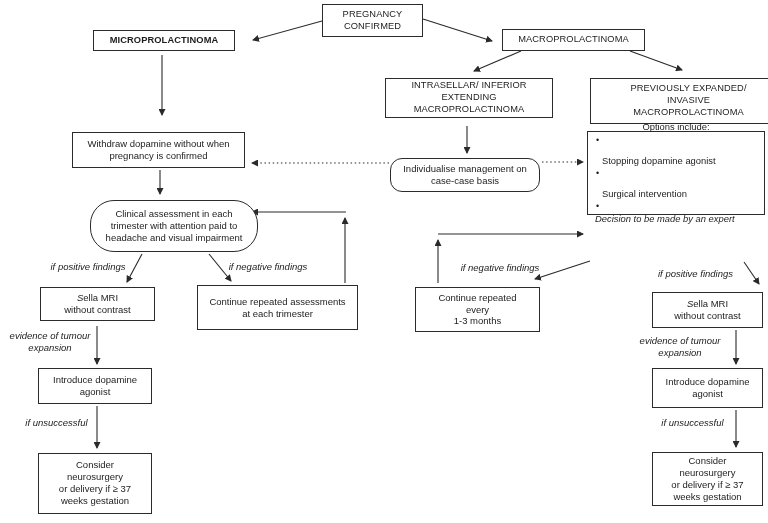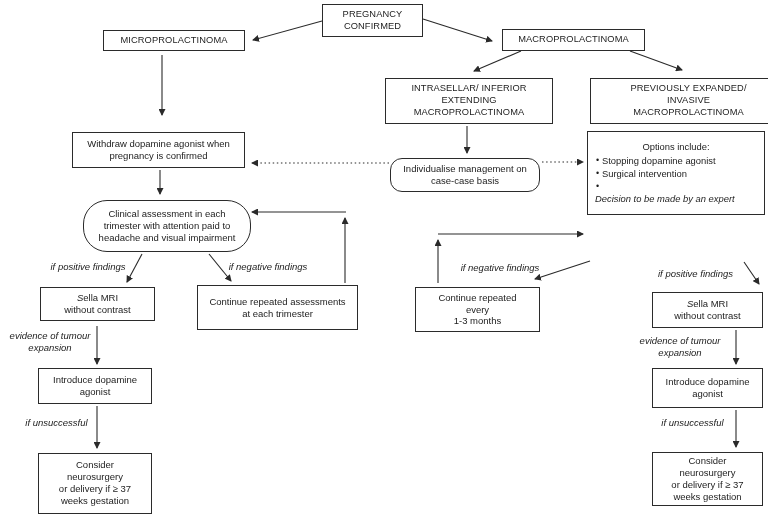--- a/index.html
+++ b/index.html
@@ -17,21 +17,21 @@
   .sella{white-space:pre-line;display:block;}
   .sella::first-letter{font-style:italic;}
   .lbl{
     position:absolute;font-size:9.5px;font-style:italic;text-align:center;
     white-space:pre-line;line-height:1.25;
   }
   .options-inner{width:100%;display:flex;flex-direction:column;gap:1px;font-size:9.4px;text-align:left;}
   .options-title{text-align:center;margin-bottom:1px;}
   .bullet-row{display:flex;align-items:flex-start;}
   .bullet-marker{width:9px;flex:0 0 9px;text-align:center;font-size:9px;line-height:1.26;}
-  .bullet-text{white-space:pre-line;line-height:1.26;}
+  .bullet-text{white-space:pre-line;line-height:1.26;margin-top:20px;}
   .options-foot{font-style:italic;padding-left:2px;line-height:1.26;}
   svg{position:absolute;left:0;top:0;}
 </style>
 </head>
 <body>
 
 <div id="canvas">
 
   <svg width="768" height="523" viewBox="0 0 768 523">
     <defs>
@@ -59,29 +59,29 @@
       <line x1="744" y1="262" x2="759" y2="284" marker-end="url(#ah)"></line>
       <line x1="438" y1="283" x2="438" y2="240" marker-end="url(#ah)"></line>
       <line x1="438" y1="234" x2="583" y2="234" marker-end="url(#ah)"></line>
       <line x1="736" y1="330" x2="736" y2="364" marker-end="url(#ah)"></line>
       <line x1="736" y1="410" x2="736" y2="447" marker-end="url(#ah)"></line>
     </g>
   </svg>
 
   <div class="node caps" style="left:322px;top:4px;width:101px;height:33px;">PREGNANCY
 CONFIRMED</div>
-  <div class="node caps" style="left:103px;top:30px;width:142px;height:21px;">MICROPROLACTINOMA</div>
+  <div class="node caps" style="left:93px;top:30px;width:142px;height:21px;font-weight:bold;">MICROPROLACTINOMA</div>
   <div class="node caps" style="left:502px;top:29px;width:143px;height:22px;">MACROPROLACTINOMA</div>
-  <div class="node caps" style="left:385px;top:78px;width:168px;height:46px;">INTRASELLAR/ INFERIOR
+  <div class="node caps" style="left:385px;top:78px;width:168px;height:40px;">INTRASELLAR/ INFERIOR
 EXTENDING
 MACROPROLACTINOMA</div>
   <div class="node caps" style="left:590px;top:78px;width:197px;height:46px;">PREVIOUSLY EXPANDED/
 INVASIVE
 MACROPROLACTINOMA</div>
-  <div class="node" style="left:72px;top:132px;width:173px;height:36px;">Withdraw dopamine agonist when
+  <div class="node" style="left:72px;top:132px;width:173px;height:36px;">Withdraw dopamine without when
 pregnancy is confirmed</div>
   <div class="node" style="left:390px;top:158px;width:150px;height:34px;border-radius:12px;">Individualise management on
 case-case basis</div>
 
   <div class="node" style="left:587px;top:131px;width:178px;height:84px;padding:3px 5px;">
     <div class="options-inner">
       <div class="options-title">Options include:</div>
       <div class="bullet-row">
         <span class="bullet-marker">•</span>
         <span class="bullet-text">Stopping dopamine agonist</span>
@@ -90,21 +90,21 @@
         <span class="bullet-marker">•</span>
         <span class="bullet-text">Surgical intervention</span>
       </div>
       <div class="bullet-row">
         <span class="bullet-marker">•</span>
       </div>
       <div class="options-foot">Decision to be made by an expert</div>
     </div>
   </div>
 
-  <div class="node" style="left:83px;top:200px;width:168px;height:52px;border-radius:24px;">Clinical assessment in each
+  <div class="node" style="left:90px;top:200px;width:168px;height:52px;border-radius:24px;">Clinical assessment in each
 trimester with attention paid to
 headache and visual impairment</div>
 
   <div class="node" style="left:40px;top:287px;width:115px;height:34px;"><span class="sella">Sella MRI
 without contrast</span></div>
   <div class="node" style="left:197px;top:285px;width:161px;height:45px;">Continue repeated assessments
 at each trimester</div>
   <div class="node" style="left:415px;top:287px;width:125px;height:45px;">Continue repeated
 every
 1-3 months</div>

